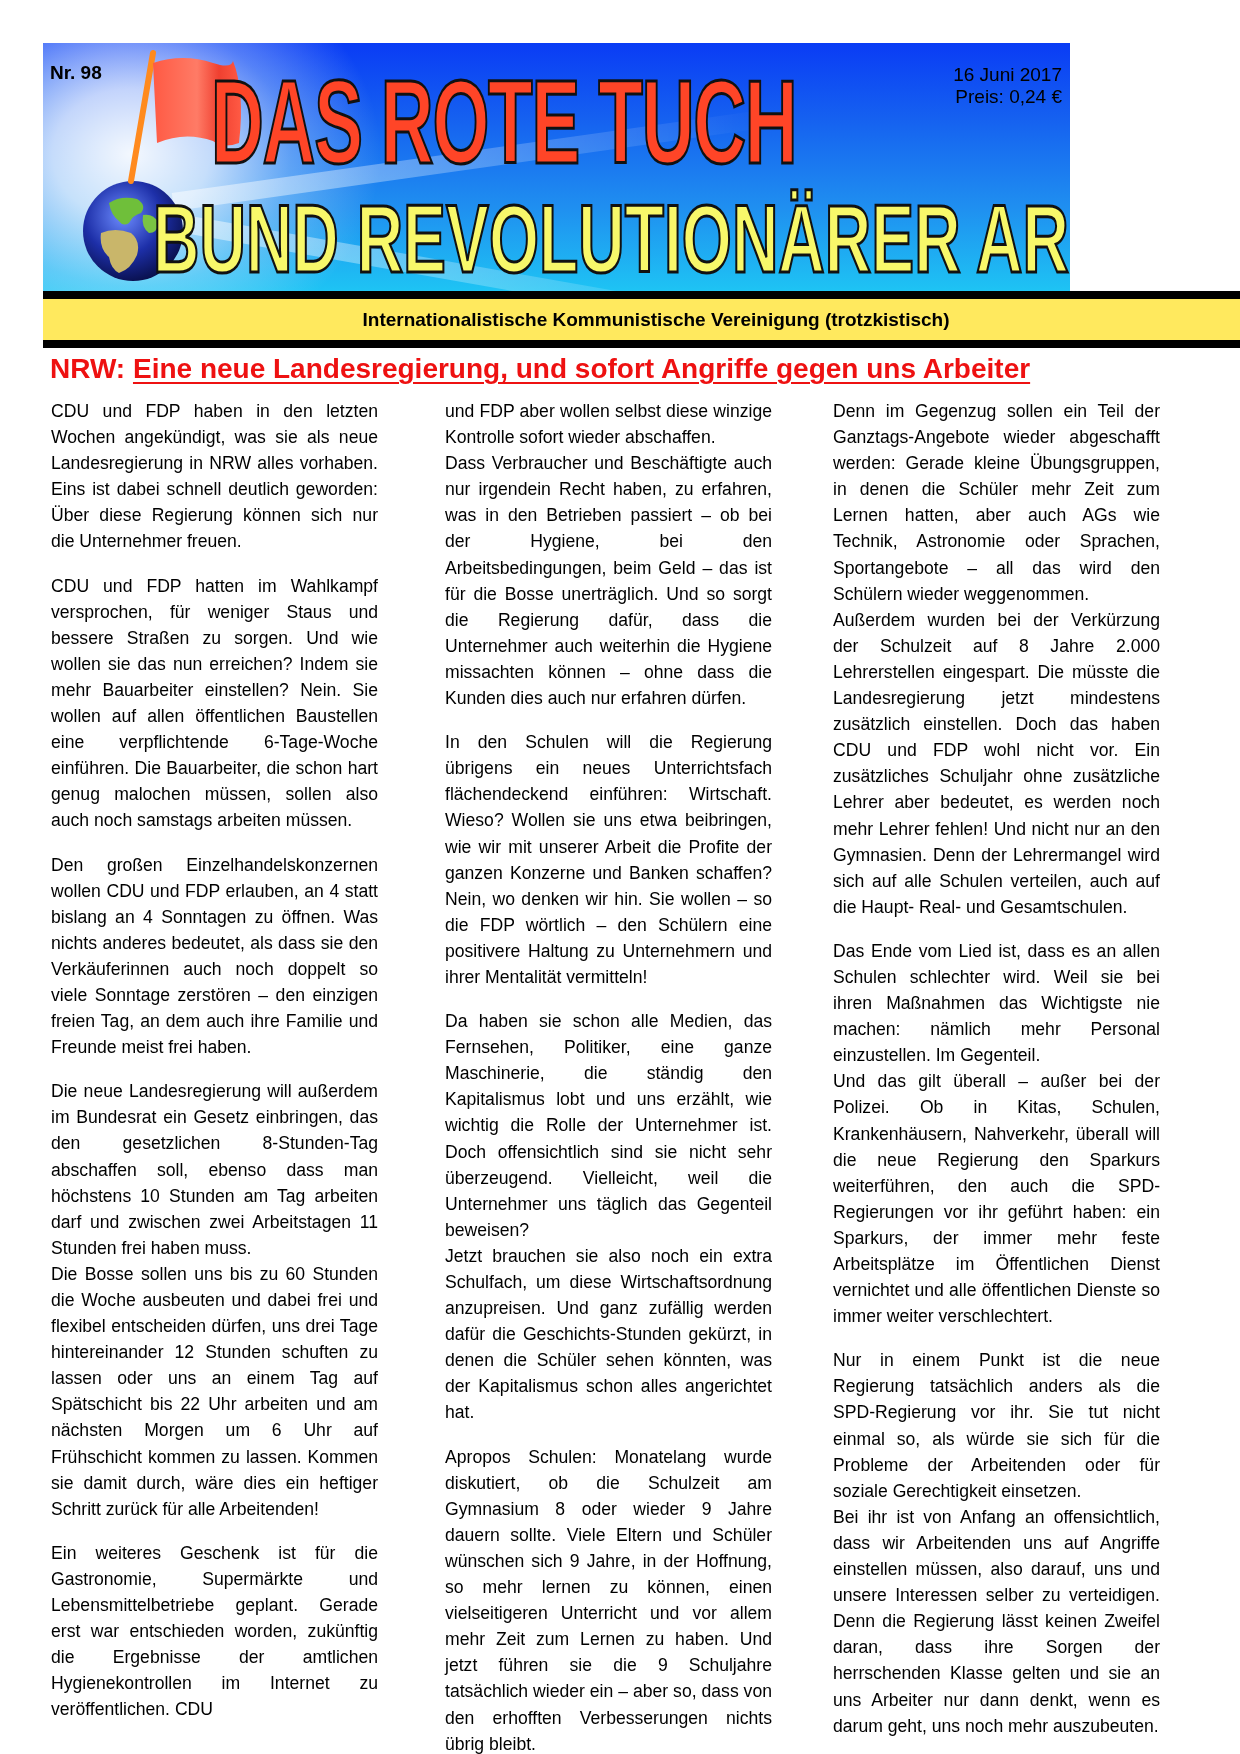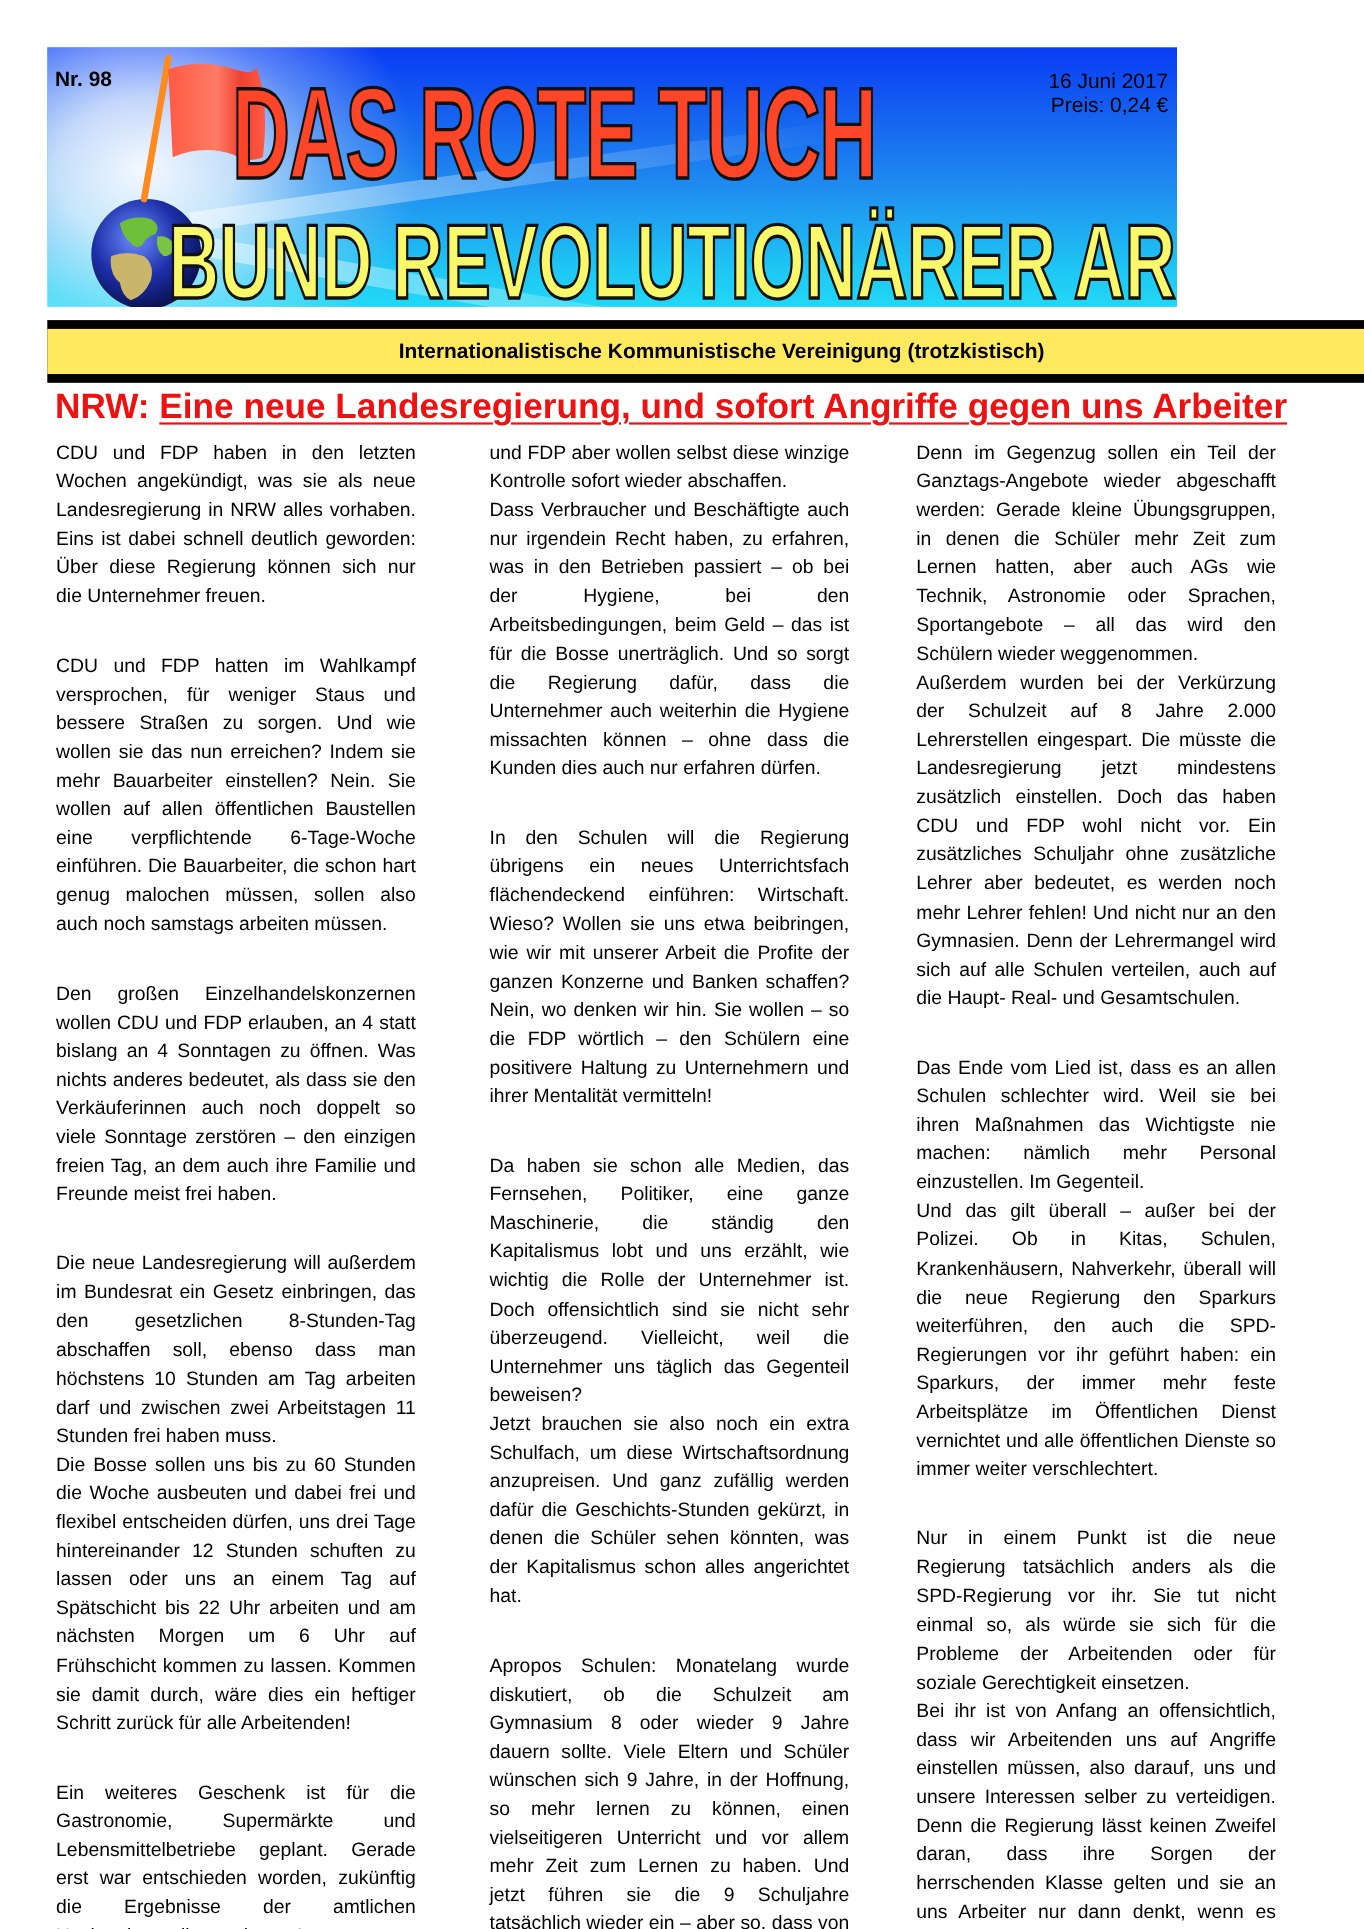--- a/index.html
+++ b/index.html
@@ -1,20 +1,20 @@
 <!DOCTYPE html>
 <html><head>
 <meta charset="utf-8">
 <style>
   html, body { margin: 0; padding: 0; background: #ffffff; }
   body { width: 1240px; height: 1754px; position: relative; overflow: hidden; font-family: "Liberation Sans", sans-serif; color: #000; }
 
   
   .masthead {
-    position: absolute; left: 43px; top: 43px; width: 1027px; height: 236px;
+    position: absolute; left: 43px; top: 43px; width: 1027px; height: 296px;
     background: linear-gradient(180deg, #0a3cf5 0%, #1560f0 25%, #1f8ef0 55%, #1ec6f4 85%, #22d8f5 100%);
     overflow: hidden;
   }
   .masthead .glow {
     position: absolute; left: -80px; top: -60px; width: 420px; height: 380px;
     background: radial-gradient(ellipse at 40% 45%, rgba(255,255,255,0.95) 0%, rgba(255,255,255,0.75) 22%, rgba(220,240,255,0.35) 45%, rgba(255,255,255,0) 70%);
   }
   .masthead .ray { position: absolute; left: 130px; top: 150px; width: 600px; height: 18px; background: linear-gradient(90deg, rgba(255,255,255,0.5), rgba(255,255,255,0)); transform-origin: 0 50%; }
   .issue-no { position: absolute; left: 7px; top: 19px; font-weight: bold; font-size: 19px; color: #000; }
   .issue-date { position: absolute; right: 8px; top: 21px; font-weight: normal; font-size: 19px; color: #000; text-align: right; line-height: 22px; }
@@ -42,31 +42,31 @@
   }
   .subtitle-band .inner {
     position: absolute; left: 0; right: 0; top: 8px; height: 41px; background: #ffe95e;
     display: flex; align-items: center; justify-content: center;
   }
   .subtitle-text { font-weight: bold; font-size: 19px; color: #000; }
 
   
   .headline {
     position: absolute; left: 50px; top: 352px; width: 1020px; text-align: left;
-    font-weight: bold; font-size: 32px; color: #ee1111; white-space: nowrap; line-height: 34px;
+    font-weight: bold; font-size: 28px; color: #ee1111; white-space: nowrap; line-height: 34px;
   }
   .headline .u { text-decoration: underline; text-decoration-thickness: 2px; text-underline-offset: 4px; }
 
   
   .col {
     position: absolute; top: 398px; width: 327px;
     font-size: 17.6px; line-height: 26.1px; text-align: justify; hyphens: manual;
   }
   .col p { margin: 0; }
-  .col p.gap { margin-top: 37px; }
+  .col p.gap { margin-top: 18px; }
   #col1 { left: 51px; }
   #col2 { left: 445px; }
   #col3 { left: 833px; }
 </style>
 </head>
 <body>
 
 <div class="masthead">
   <div class="glow"></div>
   <div class="ray" style="transform: rotate(-8deg);"></div>

